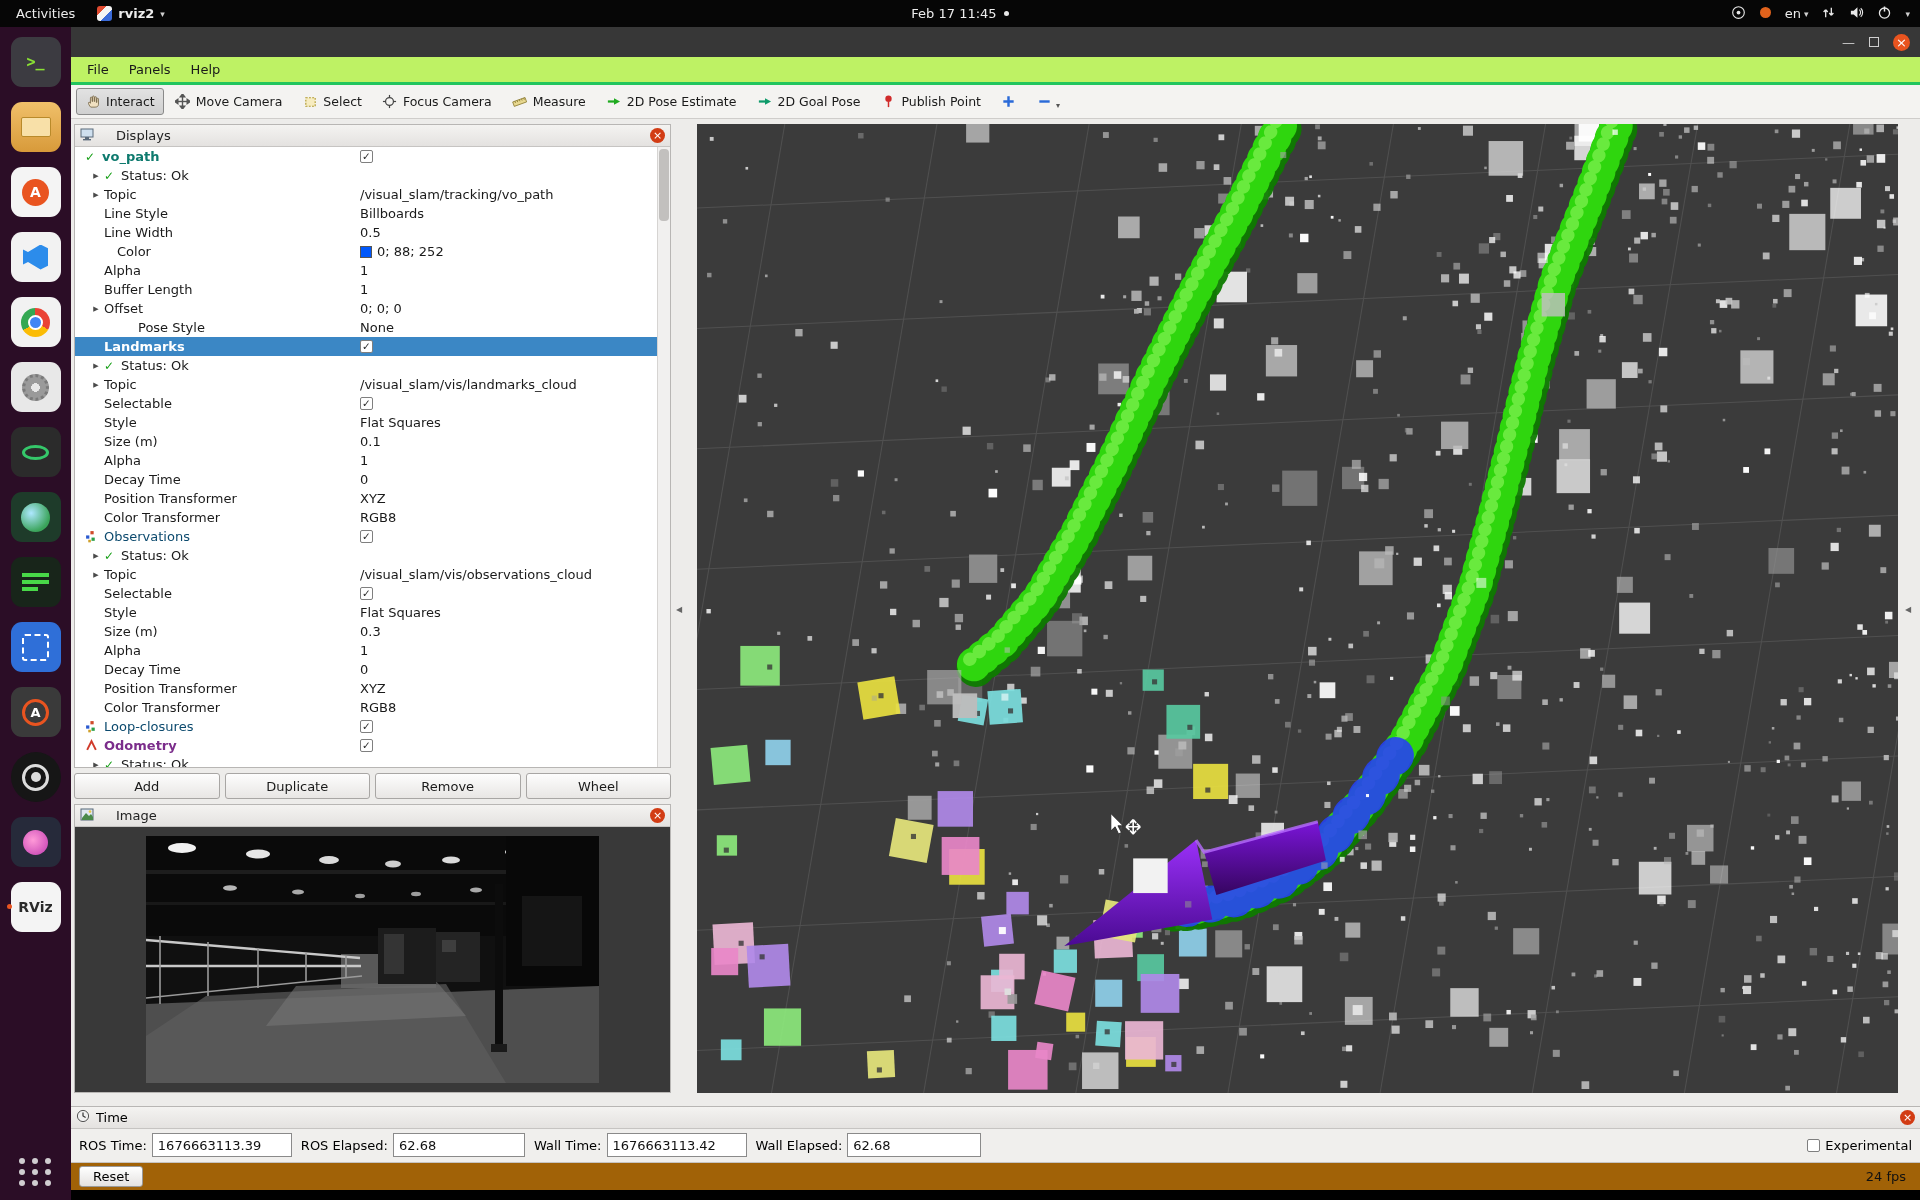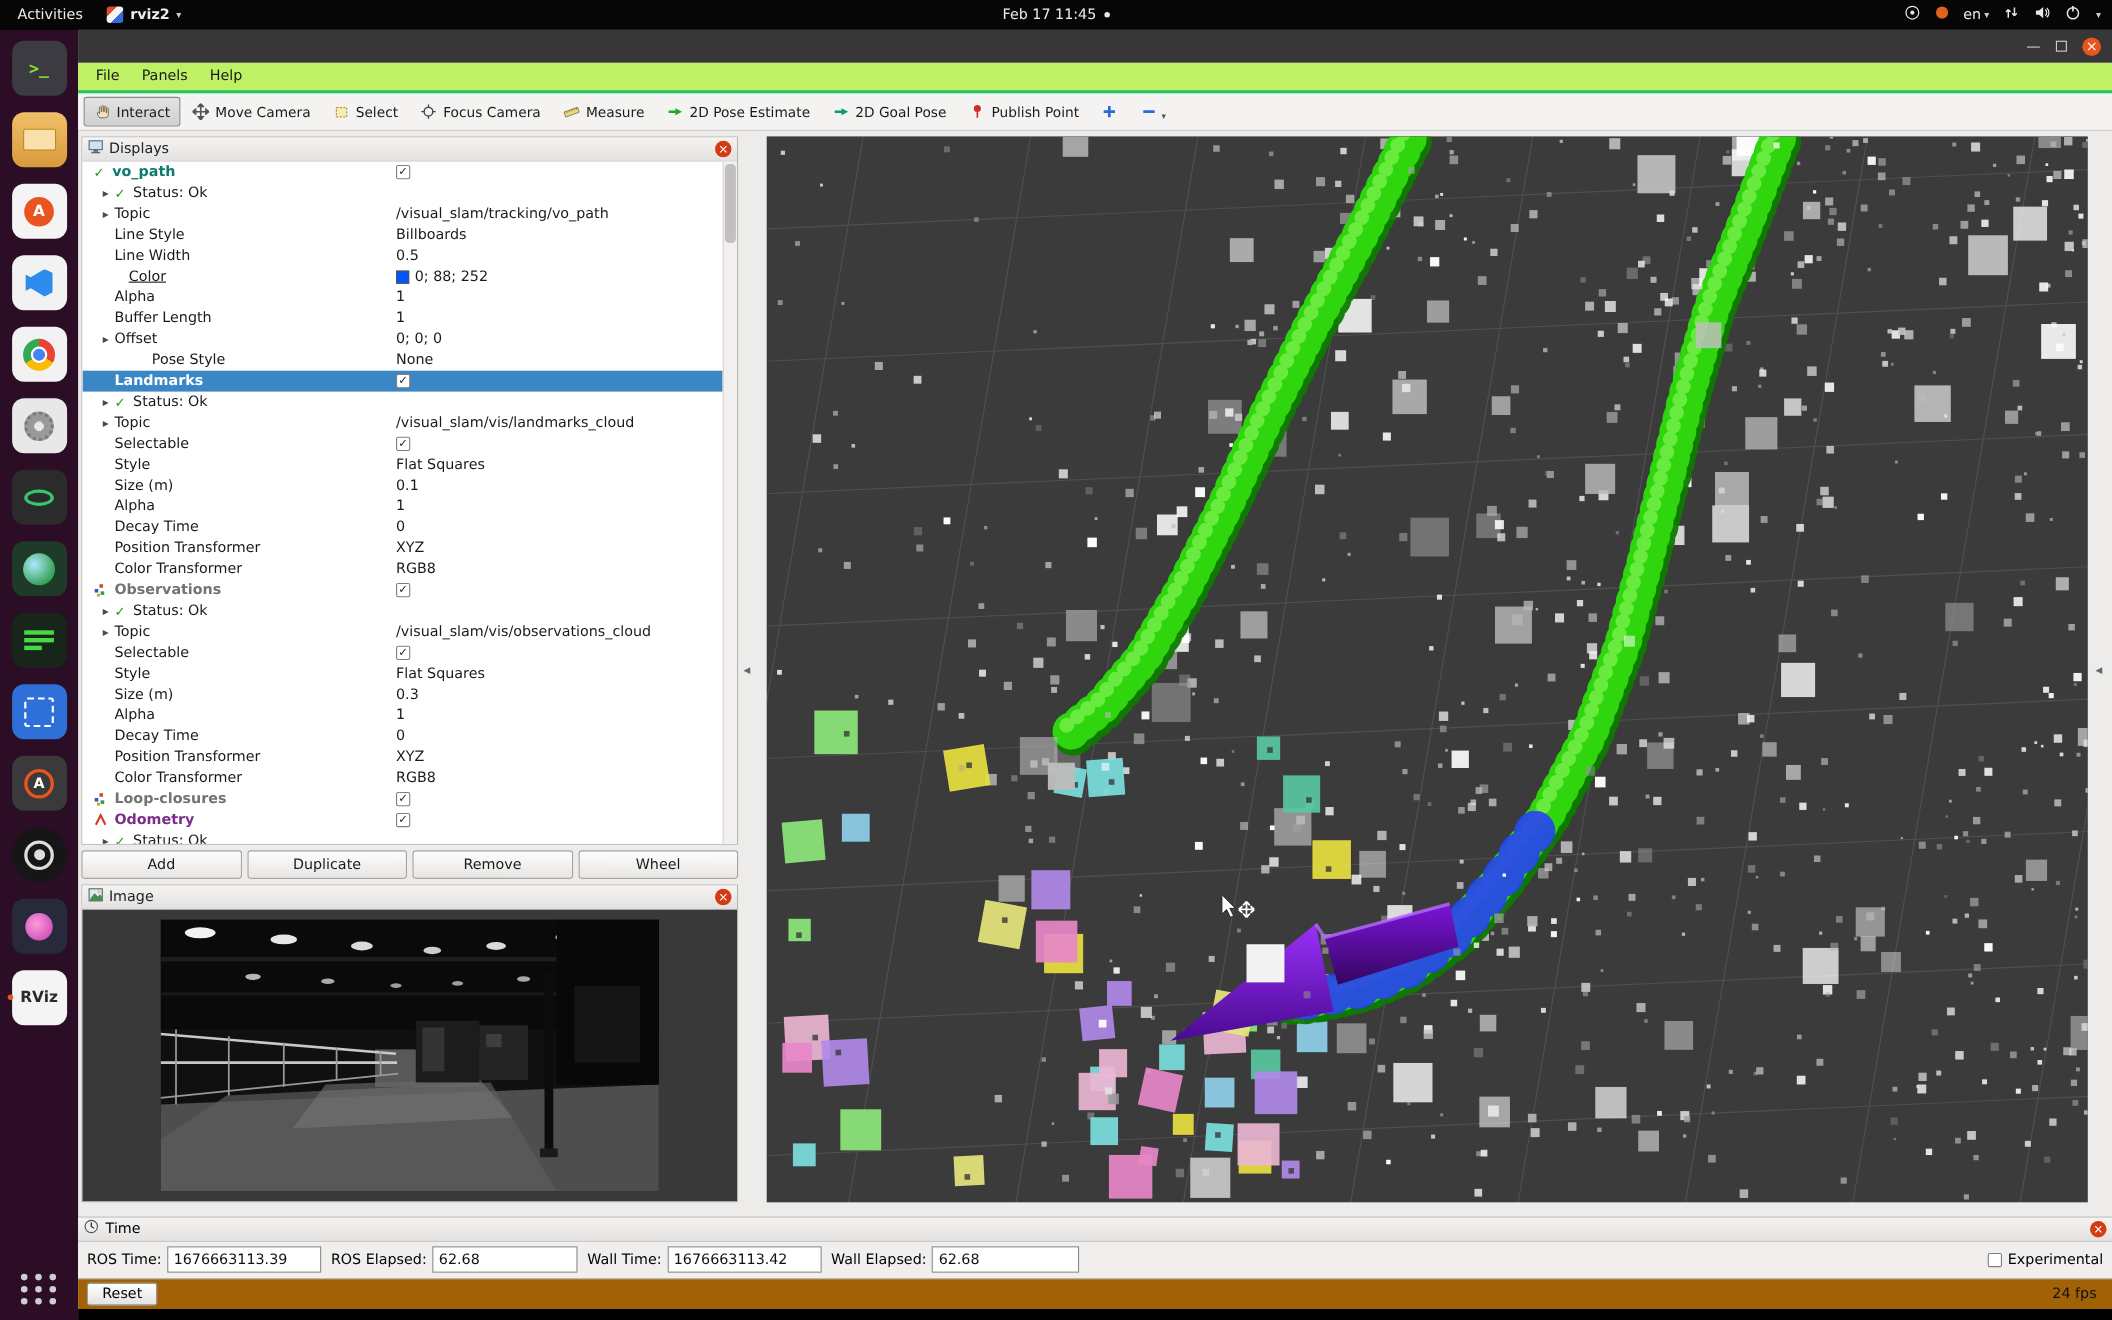--- a/index.html
+++ b/index.html
@@ -37,37 +37,37 @@
   .menu-item{padding:3px 10px;font-size:13px;color:#1a1a1a}
   .toolbar{height:34px;background:#f4f3f1;border-bottom:1px solid #cfcdcb;display:flex;align-items:center;padding-left:5px;gap:2px;flex-shrink:0}
   .tbtn{display:flex;align-items:center;gap:5px;height:27px;padding:0 8px;font-size:12.5px;border:1px solid transparent;border-radius:3px;background:transparent;font-family:inherit;color:#1a1a1a}
   .tbtn.active{background:linear-gradient(#e2e2e2,#d0d0d0);border-color:#8a8a8a}
   .tb-ic{display:inline-flex;width:16px;height:16px;align-items:center;justify-content:center}
   .tb-dd{font-size:8px;color:#555;margin-left:-2px;margin-top:8px}
   
   .content{flex:1;display:flex;padding:5px 0 13px 3px;min-height:0}
   .leftcol{width:597px;display:flex;flex-direction:column;flex-shrink:0}
   .panel{border:1px solid #b8b6b4;background:#fff;display:flex;flex-direction:column}
-  .panel-header{height:22px;background:linear-gradient(#f4f3f1,#e4e2e0);border-bottom:1px solid #c6c4c2;display:flex;align-items:center;gap:5px;padding:0 5px;font-size:13px;color:#222;flex-shrink:0}
+  .panel-header{height:22px;background:linear-gradient(#f4f3f1,#e4e2e0);border-bottom:1px solid #c6c4c2;display:flex;align-items:center;gap:22px;padding:0 5px;font-size:13px;color:#222;flex-shrink:0}
   .ph-title{flex:1}
   .ph-close{width:15px;height:15px;border-radius:50%;background:#d23c14;color:#fff;font-size:11px;line-height:1;display:flex;align-items:center;justify-content:center}
   .displays-panel{height:644px;flex-shrink:0}
   .tree{flex:1;position:relative;background:#fff;overflow:hidden}
   .tree-rows{position:absolute;left:0;top:0;right:13px;bottom:0}
   .trow{height:19px;display:flex;align-items:center;position:relative;font-size:13px;color:#1a1a1a;white-space:nowrap}
   .trow.sel{background:#3b87c5}
   .trow.sel .tlab-text,.trow.sel .tval{color:#fff}
   .trow.sel .tlab-text{font-weight:bold}
   .tlab{display:flex;align-items:center;overflow:hidden}
   .i-exp{width:16px;font-size:7px;color:#4a4a4a;display:inline-flex;justify-content:center;flex-shrink:0}
   .i-chk{width:17px;color:#18a018;font-weight:bold;font-size:12px;flex-shrink:0}
   .i-sp{width:19px;flex-shrink:0;display:inline-block}
   .i-svg{width:19px;display:inline-flex;flex-shrink:0}
   .disp-teal{color:#0e7a6e;font-weight:bold}
-  .disp-blue{color:#737373;font-weight:bold}
+  .disp-blue{color:#0c4a6e;font-weight:normal}
   .disp-purple{color:#7b2d8b;font-weight:bold}
   .tval{position:absolute;left:285px;top:0;height:100%;display:flex;align-items:center;gap:5px;font-size:13px;color:#1a1a1a}
   .cb{width:13px;height:13px;background:#fff;border:1px solid #7f7f7f;border-radius:2px;display:inline-flex;align-items:center;justify-content:center;font-size:10.5px;font-weight:bold;color:#2b2b2b;line-height:1;flex-shrink:0}
   .swatch{width:12px;height:12px;border:1px solid #555;display:inline-block;flex-shrink:0}
   .tree-scroll{position:absolute;right:0;top:0;bottom:0;width:13px;background:#f1f0ef;border-left:1px solid #d6d4d2}
   .scroll-thumb{position:absolute;left:1px;top:2px;width:10px;height:72px;background:#c2c0be;border-radius:4px}
   .panel-buttons{height:26px;margin:5px 0;display:flex;gap:5px;flex-shrink:0}
   .pbtn{flex:1;background:linear-gradient(#fdfdfd,#e8e6e4);border:1px solid #a8a6a4;border-radius:3px;font-size:13px;font-family:inherit;color:#1a1a1a}
   .image-panel{flex:1;min-height:0}
   .image-body{flex:1;background:#393939;display:flex;align-items:center;justify-content:center;min-height:0}
@@ -396,21 +396,21 @@
                 <div class="trow">
                   <span class="tlab" style="padding-left: 13px;">
                     <span class="i-exp"></span>
                     <span class="tlab-text">Line Width</span>
                   </span>
                   <span class="tval">
                     <span>0.5</span>
                   </span>
                 </div>
                 <div class="trow">
-                  <span class="tlab" style="padding-left: 26px; text-decoration: underline;">
+                  <span class="tlab" style="padding-left: 26px;">
                     <span class="i-exp"></span>
                     <span class="tlab-text">Color</span>
                   </span>
                   <span class="tval">
                     <span class="swatch" style="background: rgb(0, 88, 252);"></span>
                     <span>0; 88; 252</span>
                   </span>
                 </div>
                 <div class="trow">
                   <span class="tlab" style="padding-left: 13px;">

